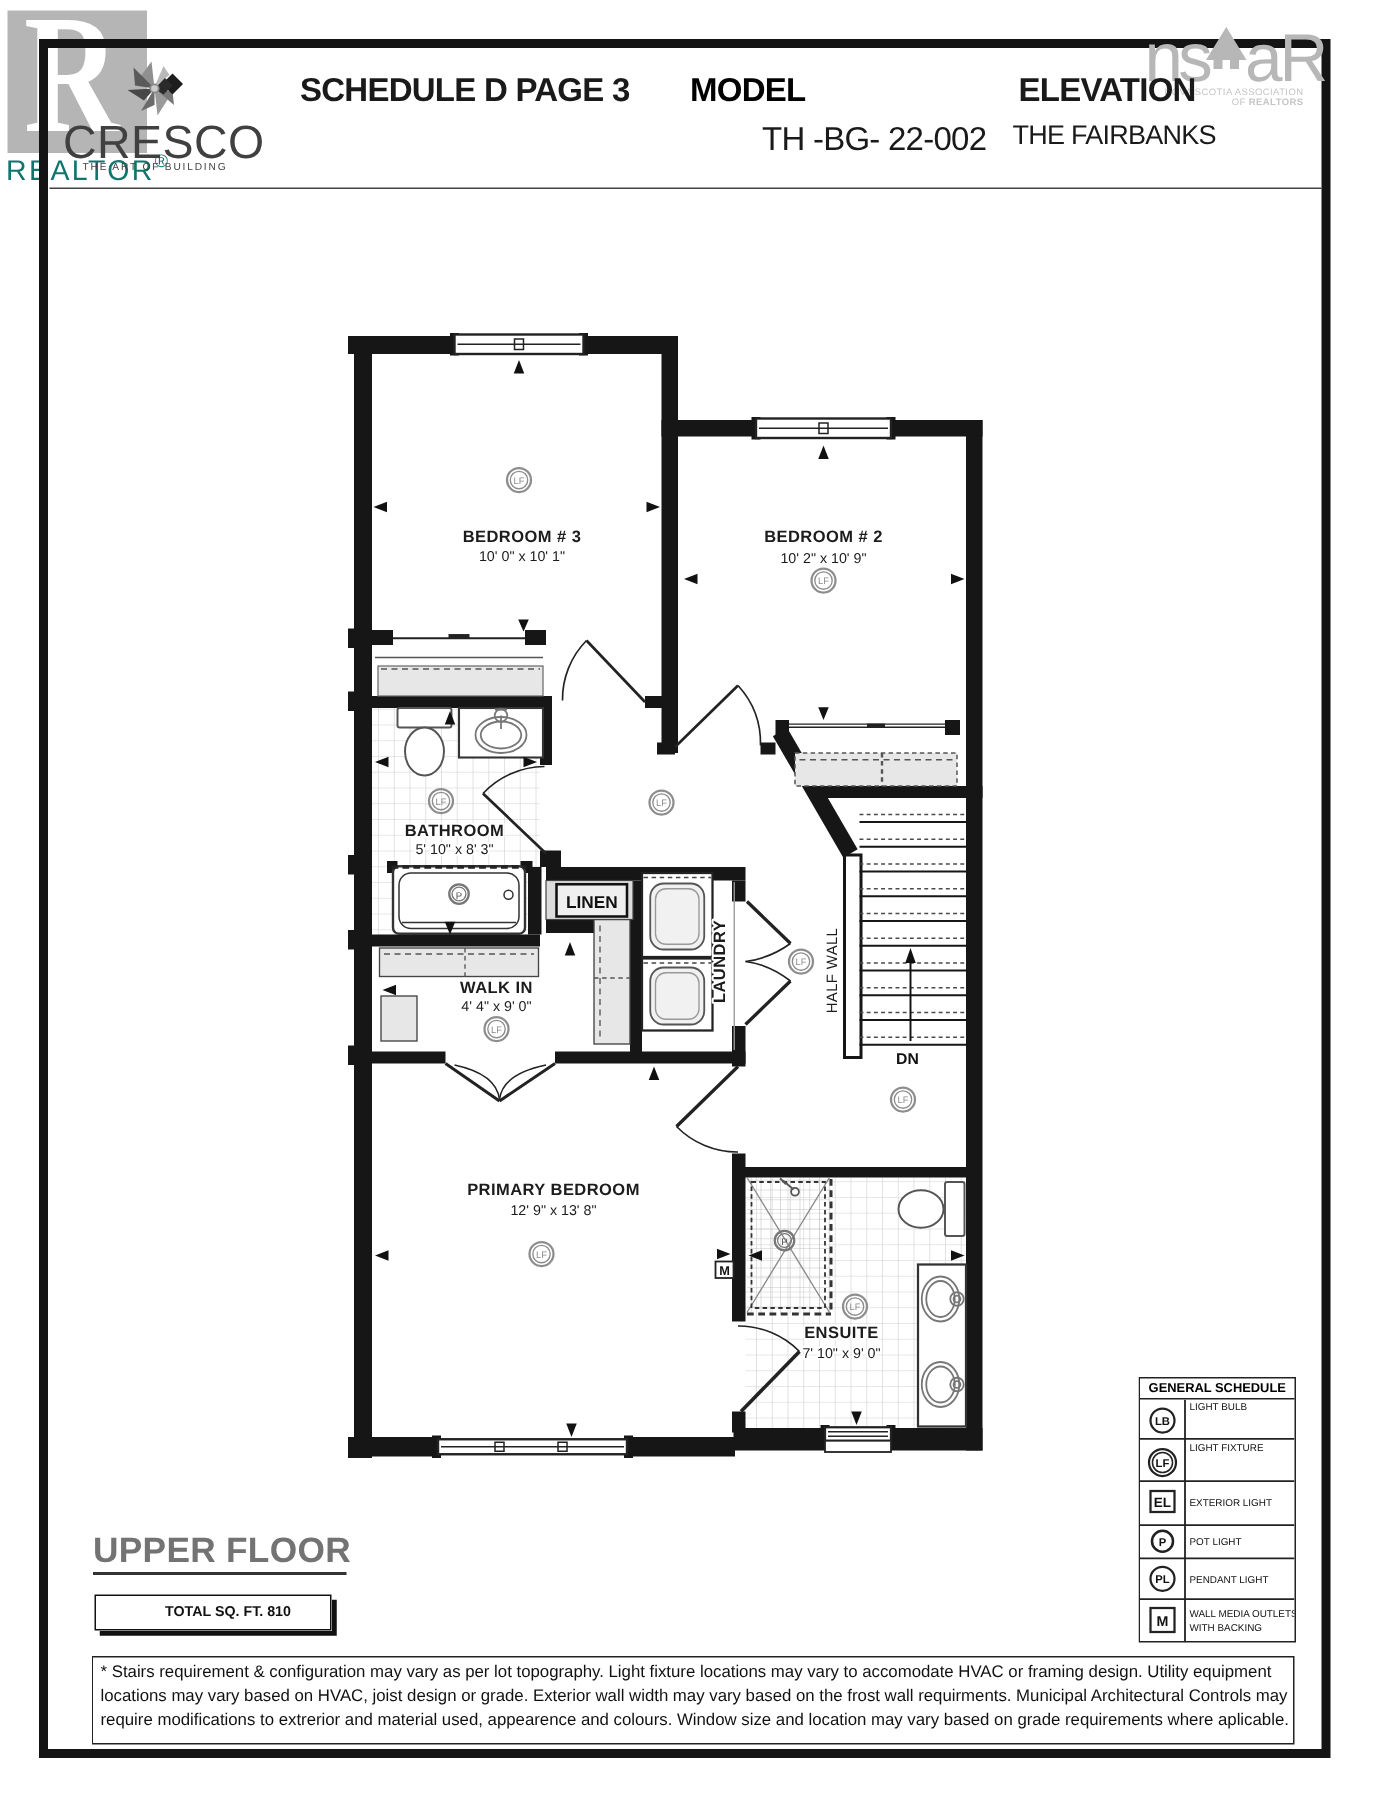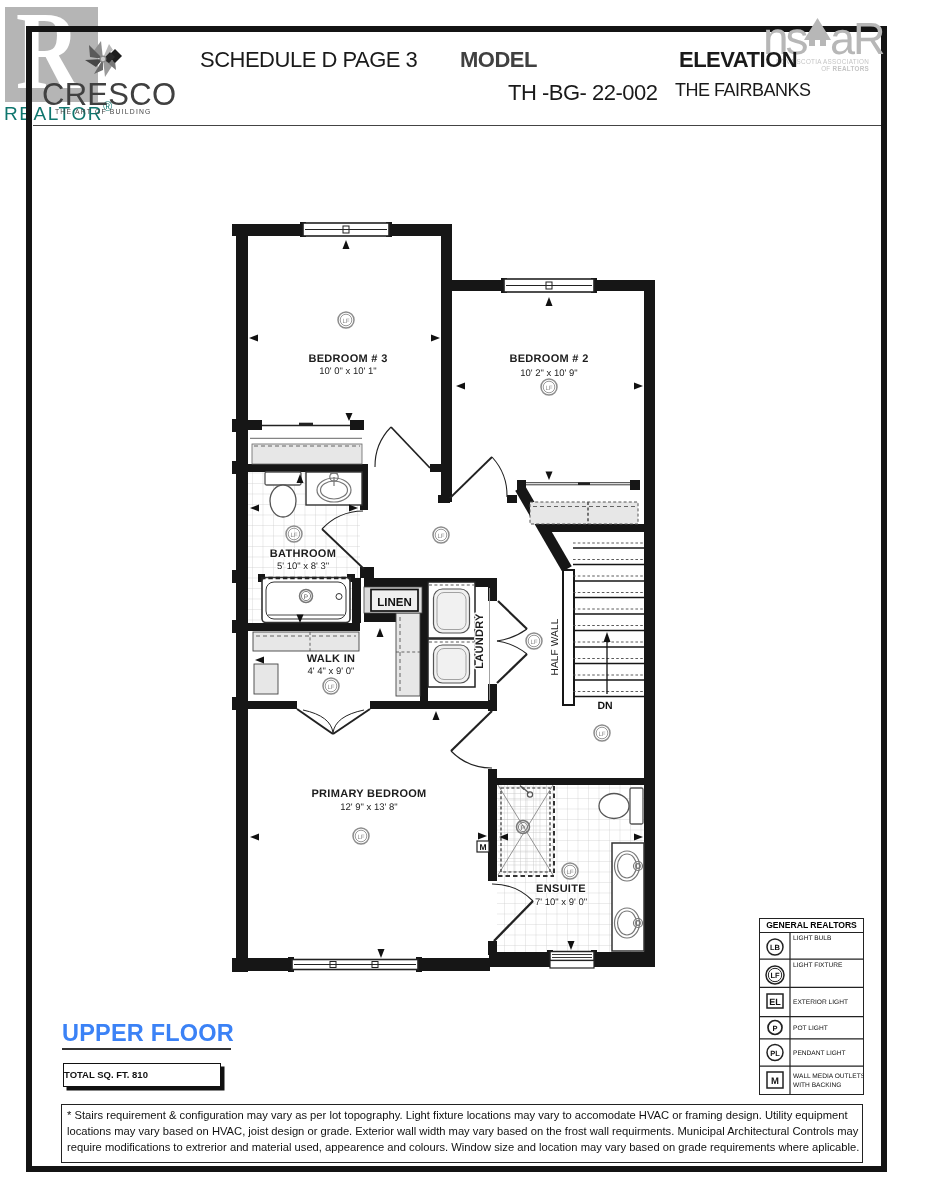--- a/index.html
+++ b/index.html
@@ -42,23 +42,23 @@
       <path d="M26 18 L33 11 L40 18 L33 25 Z" fill="#1d1d1d"></path>
         <path d="M21 21 L28 14 L33 19 L27 25 Z" fill="#2a2a2a"></path>
       <circle cx="21" cy="21" r="3.4" fill="#888"></circle>
       <circle cx="21" cy="21" r="2.2" fill="#ccc"></circle>
     </g>
   </svg>
   <div style="position:absolute;left:0px;top:77px;font-family:Liberation Sans, sans-serif;font-size:31px;letter-spacing:0.3px;color:#404040;">CRESCO</div>
   <div style="position:absolute;left:13px;top:108px;font-size:6.8px;letter-spacing:1.2px;color:#444;">THE ART OF BUILDING</div>
 </div>
 
-<div class="abs" style="left:200px;top:46.5px;width:240px;font-size:22px;letter-spacing:-0.5px;font-weight:normal;color:#1a1a1a;">SCHEDULE D PAGE 3</div>
-
-<div class="abs" style="left:460px;top:46.5px;font-size:22px;letter-spacing:-0.5px;font-weight:bold;color:#404040;text-align:right;">MODEL</div>
+<div class="abs" style="left:200px;top:46.5px;width:240px;font-size:22px;letter-spacing:-0.5px;font-weight:bold;color:#1a1a1a;">SCHEDULE D PAGE 3</div>
+
+<div class="abs" style="left:460px;top:46.5px;font-size:22px;letter-spacing:-0.5px;font-weight:bold;color:#000000;text-align:right;">MODEL</div>
 <div class="abs" style="left:460px;top:79.5px;font-size:22px;letter-spacing:-0.5px;color:#1a1a1a;margin-left:48px;">TH -BG- 22-002</div>
 
 <div class="abs" style="left:679px;top:46.5px;font-size:22px;letter-spacing:-0.5px;font-weight:bold;color:#1a1a1a;">ELEVATION</div>
 <div class="abs" style="left:675px;top:79.5px;font-size:18px;letter-spacing:-0.5px;color:#1a1a1a;">THE FAIRBANKS</div>
 
 <svg class="abs" style="left:0;top:0;" width="927" height="1200" viewBox="0 0 927 1200">
 <defs>
   <pattern id="tile10" width="10.5" height="10.5" patternUnits="userSpaceOnUse">
     <path d="M10.5 0 L0 0 0 10.5" fill="none" stroke="#cfcfcf" stroke-width="0.8"></path>
   </pattern>
@@ -486,27 +486,27 @@
 
   <text x="561" y="892" font-size="11" font-weight="bold" letter-spacing="0.3">ENSUITE</text>
   <text x="561" y="905" font-size="9.5">7' 10" x 9' 0"</text>
 
   <text x="483" y="641" font-size="11" font-weight="bold" transform="rotate(-90 483 641)" letter-spacing="0.3">LAUNDRY</text>
 
   <text x="558" y="647" font-size="10" transform="rotate(-90 558 647)" letter-spacing="0.2">HALF WALL</text>
 </g>
 </svg>
 
-<div class="abs" style="left:62px;top:1020px;font-size:23.5px;font-weight:bold;letter-spacing:0.2px;color:#3b82f6;">UPPER FLOOR</div>
+<div class="abs" style="left:62px;top:1020px;font-size:23.5px;font-weight:bold;letter-spacing:0.2px;color:#737373;">UPPER FLOOR</div>
 <div class="abs" style="left:62px;top:1048px;width:169px;height:1.6px;background:#333;"></div>
 
-<div class="abs" style="left:63px;top:1063px;width:158px;height:24px;border:1.6px solid #111;box-shadow:3.5px 3.5px 0 #111;box-sizing:border-box;line-height:22px;font-size:9.5px;font-weight:bold;color:#111;">TOTAL SQ. FT. 810</div>
+<div class="abs" style="left:63px;top:1063px;width:158px;height:24px;border:1.6px solid #111;box-shadow:3.5px 3.5px 0 #111;box-sizing:border-box;text-align:center;line-height:22px;font-size:9.5px;font-weight:bold;color:#111;padding-left:20px;">TOTAL SQ. FT. 810</div>
 
 <div class="abs" style="left:759px;top:918px;width:105px;height:177px;border:1.4px solid #222;box-sizing:border-box;font-family:'Liberation Sans',sans-serif;">
-  <div style="height:13px;border-bottom:1.4px solid #222;text-align:center;font-size:8.6px;font-weight:bold;line-height:13px;letter-spacing:0px;">GENERAL REALTORS</div>
+  <div style="height:13px;border-bottom:1.4px solid #222;text-align:center;font-size:8.6px;font-weight:bold;line-height:13px;letter-spacing:0px;">GENERAL SCHEDULE</div>
   <svg width="103" height="162" viewBox="0 0 103 162" style="display:block;">
 
     <line x1="30" y1="0" x2="30" y2="162" stroke="#222" stroke-width="1.2"></line>
     <line x1="0" y1="26.2" x2="103" y2="26.2" stroke="#222" stroke-width="1.2"></line>
     <line x1="0" y1="54.4" x2="103" y2="54.4" stroke="#222" stroke-width="1.2"></line>
     <line x1="0" y1="83.7" x2="103" y2="83.7" stroke="#222" stroke-width="1.2"></line>
     <line x1="0" y1="105.9" x2="103" y2="105.9" stroke="#222" stroke-width="1.2"></line>
     <line x1="0" y1="133.1" x2="103" y2="133.1" stroke="#222" stroke-width="1.2"></line>
 
     <circle cx="15" cy="14" r="8" fill="none" stroke="#222" stroke-width="1.5"></circle>

